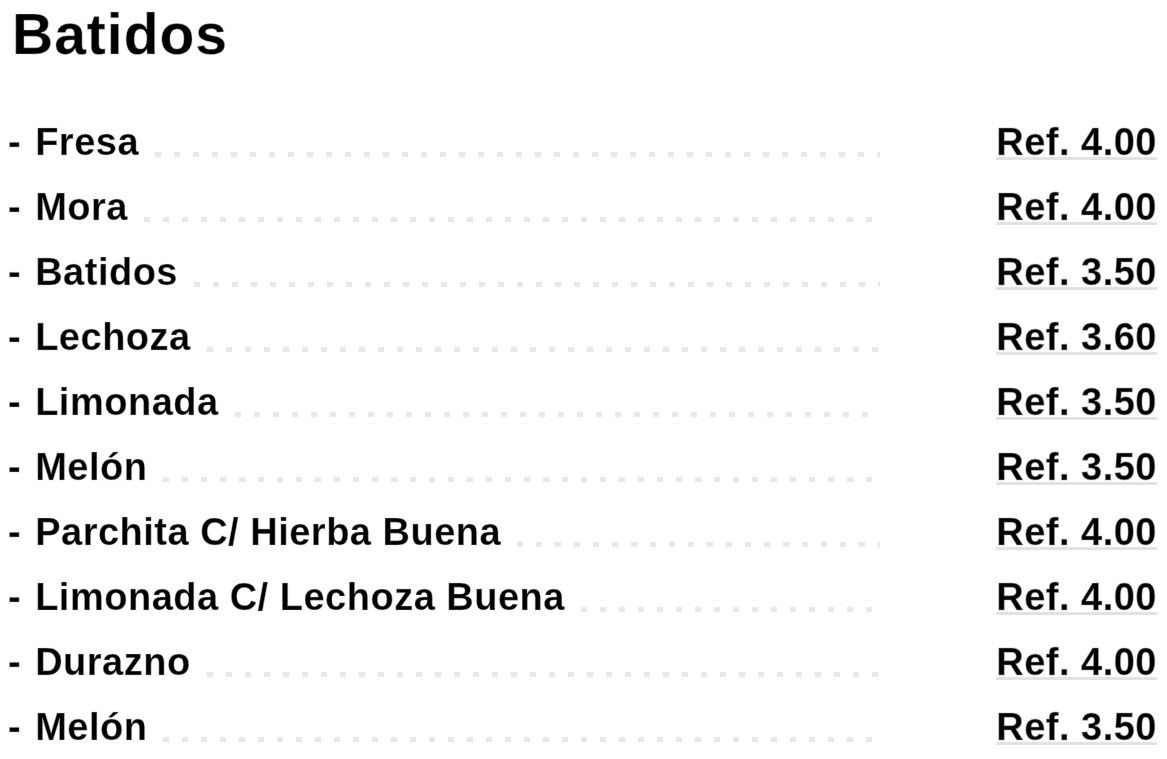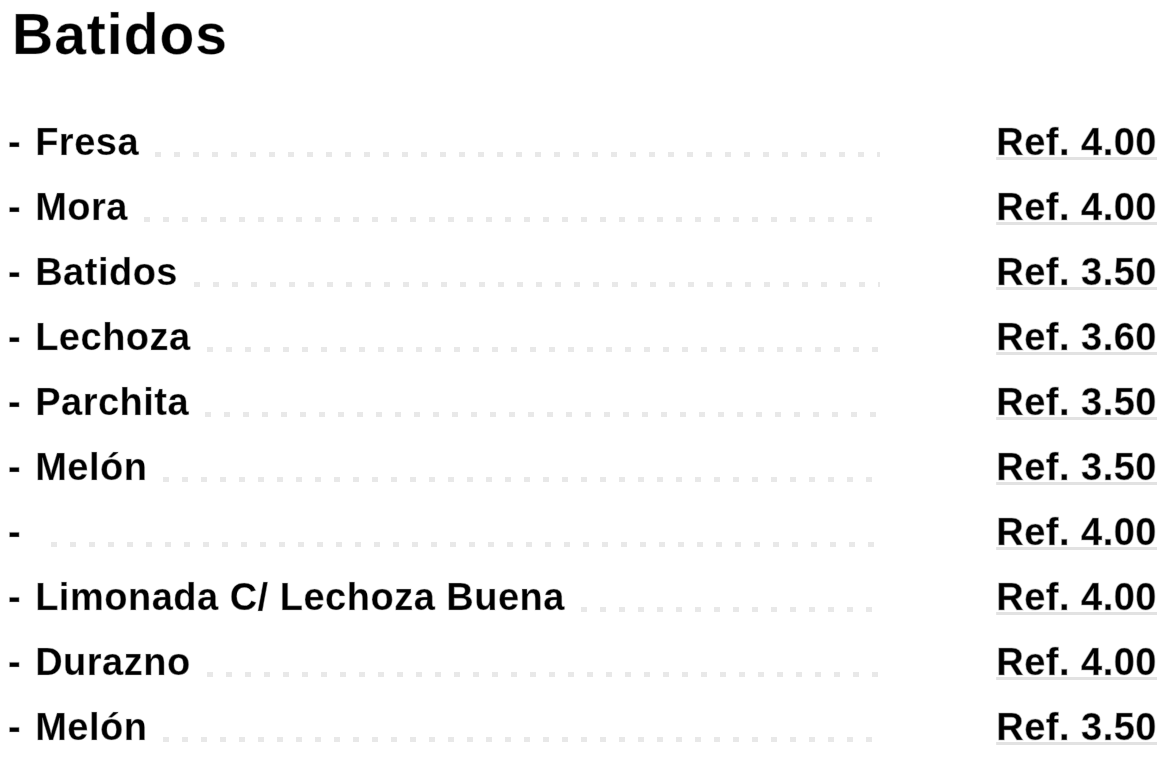--- a/index.html
+++ b/index.html
@@ -106,34 +106,35 @@
 
     <li class="row ghost">
       <span class="bullet">-</span>
       <span class="name">Lechoza</span>
       <span class="leader"></span>
       <span class="price">Ref. 3.60</span>
     </li>
 
     <li class="row ghost">
       <span class="bullet">-</span>
-      <span class="name">Parchita</span>
+      <span class="name">Limonada</span>
       <span class="leader"></span>
       <span class="price">Ref. 3.50</span>
     </li>
 
     <li class="row ghost">
       <span class="bullet">-</span>
       <span class="name">Melón</span>
       <span class="leader"></span>
       <span class="price">Ref. 3.50</span>
     </li>
 
     <li class="row ghost">
       <span class="bullet">-</span>
+      <span class="name">Parchita C/ Hierba Buena</span>
       <span class="leader"></span>
       <span class="price">Ref. 4.00</span>
     </li>
 
     <li class="row ghost">
       <span class="bullet">-</span>
       <span class="name">Limonada C/ Lechoza Buena</span>
       <span class="leader"></span>
       <span class="price">Ref. 4.00</span>
     </li>

